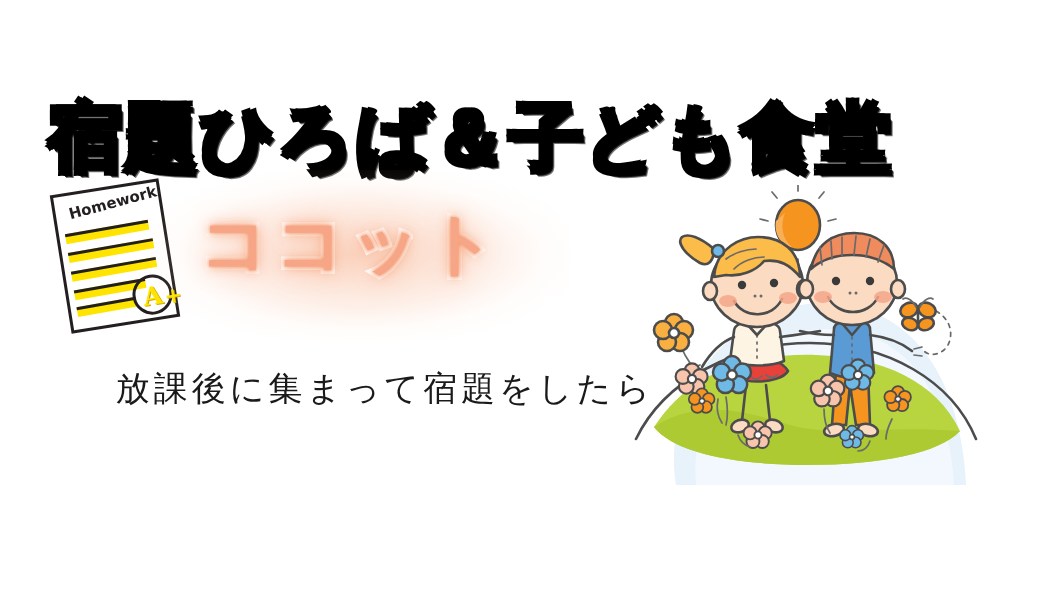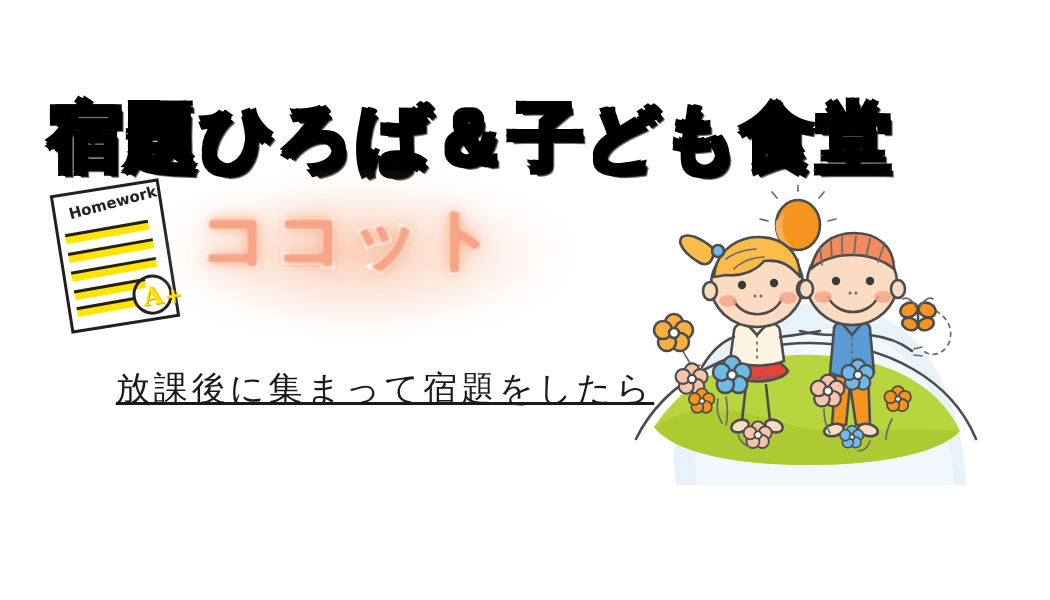--- a/index.html
+++ b/index.html
@@ -85,21 +85,21 @@
   #logo-glow{
     position:absolute;
     left:150px;top:170px;
     width:420px;height:170px;
     background:radial-gradient(ellipse at 50% 50%, rgba(245,150,100,0.40) 0%, rgba(247,170,130,0.22) 38%, rgba(255,220,200,0.08) 62%, rgba(255,255,255,0) 78%);
     pointer-events:none;
   }
   #logo-text{
     position:absolute;
     left:200px;top:208px;
-    font-family:Liberation Mono, monospace;
+    font-family:Liberation Serif, serif;
     font-weight:bold;
     font-size:68px;
     line-height:72px;
     letter-spacing:6px;
     color:#f6a687;
     white-space:nowrap;
     -webkit-text-stroke:7px #ffffff;
     paint-order:stroke fill;
     text-shadow:
        0 0 4px rgba(244,140,90,0.95),
@@ -112,21 +112,21 @@
     position:absolute;
     left:95px;top:360px;
     width:580px;
     text-align:center;
     font-family:"DejaVu Sans","Liberation Sans",sans-serif;
     font-size:34px;
     line-height:56px;
     letter-spacing:4px;
     color:#1a1a1a;
   }
-  #subtitle .sub-line{display:block;white-space:nowrap;text-decoration:underline;}
+  #subtitle .sub-line{display:block;white-space:nowrap;}
   #subtitle .sub-line.l2{letter-spacing:4px;}
 
   
   #illustration{
     position:absolute;
     left:630px;top:185px;
     width:350px;height:300px;
   }
   #illustration svg{display:block;width:350px;height:300px;}
 </style>

